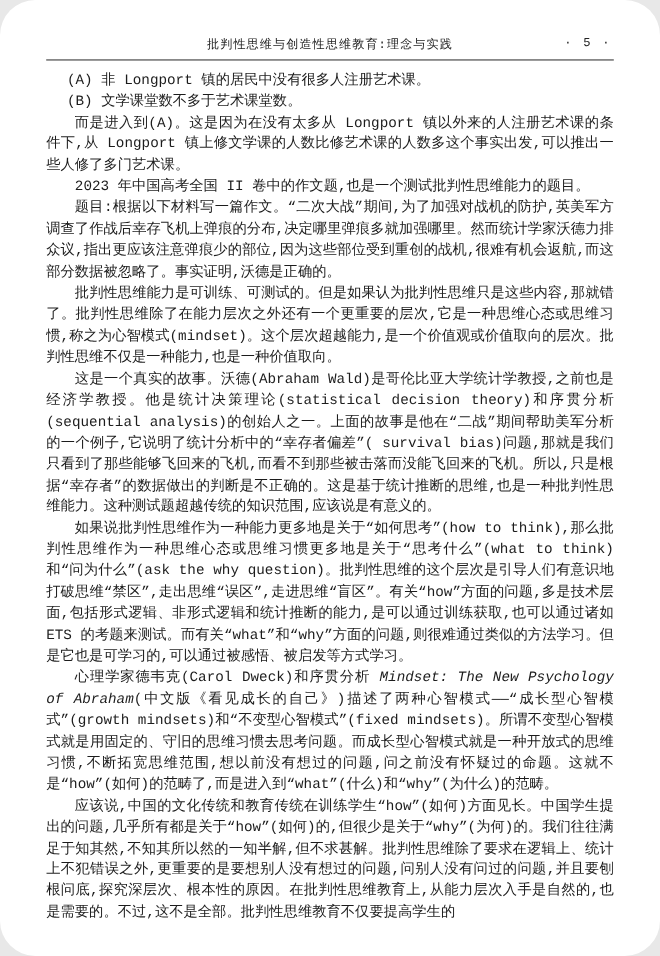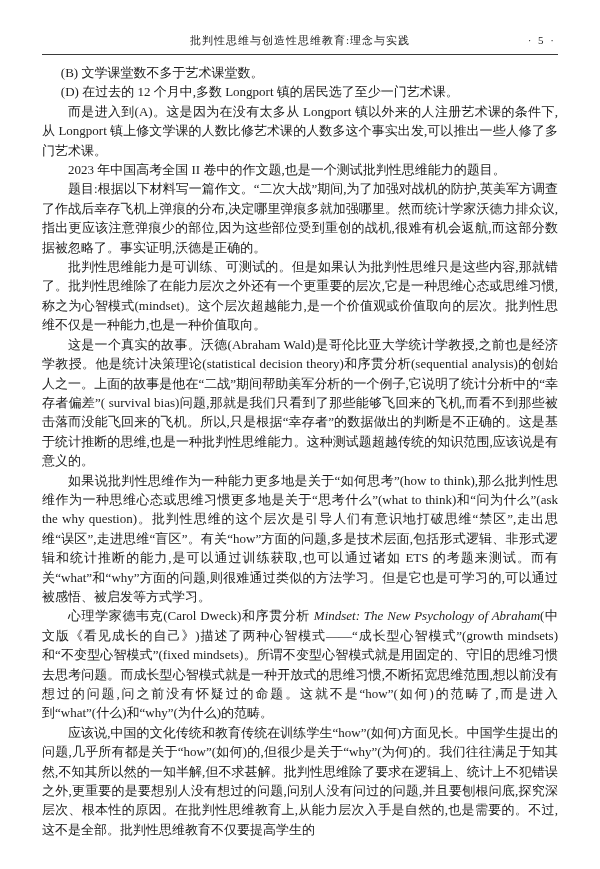--- a/index.html
+++ b/index.html
@@ -3,23 +3,24 @@
 <meta charset="utf-8">
 <style>
   html, body { margin: 0; padding: 0; background: #e8e8e8; }
   .page {
     position: relative;
     width: 600px;
     height: 869px;
     margin: 0 auto;
     background: #ffffff;
     overflow: hidden;
-    font-family: Liberation Serif, serif;
+    font-family: Liberation Mono, monospace;
     color: #1c1c1c;
     box-sizing: border-box;
+    border-radius: 32px;
   }
   .running-head {
     position: relative;
     height: 18px;
     margin: 33px 42px 0 42px;
   }
   .head-title {
     position: absolute;
     left: 0; right: 0;
     text-align: center;
@@ -67,22 +68,22 @@
 <div class="page">
 
   <header class="running-head">
     <div class="head-title">批判性思维与创造性思维教育:理念与实践</div>
     <div class="page-num">· 5 ·</div>
   </header>
 
   <div class="head-rule"></div>
 
   <main class="body-text">
+    <p class="option">(A) 非 Longport 镇的居民中没有很多人注册艺术课。</p>
     <p class="option">(B) 文学课堂数不多于艺术课堂数。</p>
-    <p class="option">(D) 在过去的 12 个月中,多数 Longport 镇的居民选了至少一门艺术课。</p>
 
     <p>而是进入到(A)。这是因为在没有太多从 Longport 镇以外来的人注册艺术课的条件下,从 Longport 镇上修文学课的人数比修艺术课的人数多这个事实出发,可以推出一些人修了多门艺术课。</p>
     <p>2023 年中国高考全国 II 卷中的作文题,也是一个测试批判性思维能力的题目。</p>
     <p>题目:根据以下材料写一篇作文。“二次大战”期间,为了加强对战机的防护,英美军方调查了作战后幸存飞机上弹痕的分布,决定哪里弹痕多就加强哪里。然而统计学家沃德力排众议,指出更应该注意弹痕少的部位,因为这些部位受到重创的战机,很难有机会返航,而这部分数据被忽略了。事实证明,沃德是正确的。</p>
     <p>批判性思维能力是可训练、可测试的。但是如果认为批判性思维只是这些内容,那就错了。批判性思维除了在能力层次之外还有一个更重要的层次,它是一种思维心态或思维习惯,称之为心智模式(mindset)。这个层次超越能力,是一个价值观或价值取向的层次。批判性思维不仅是一种能力,也是一种价值取向。</p>
     <p>这是一个真实的故事。沃德(Abraham Wald)是哥伦比亚大学统计学教授,之前也是经济学教授。他是统计决策理论(statistical decision theory)和序贯分析(sequential analysis)的创始人之一。上面的故事是他在“二战”期间帮助美军分析的一个例子,它说明了统计分析中的“幸存者偏差”( survival bias)问题,那就是我们只看到了那些能够飞回来的飞机,而看不到那些被击落而没能飞回来的飞机。所以,只是根据“幸存者”的数据做出的判断是不正确的。这是基于统计推断的思维,也是一种批判性思维能力。这种测试题超越传统的知识范围,应该说是有意义的。</p>
     <p>如果说批判性思维作为一种能力更多地是关于“如何思考”(how to think),那么批判性思维作为一种思维心态或思维习惯更多地是关于“思考什么”(what to think)和“问为什么”(ask the why question)。批判性思维的这个层次是引导人们有意识地打破思维“禁区”,走出思维“误区”,走进思维“盲区”。有关“how”方面的问题,多是技术层面,包括形式逻辑、非形式逻辑和统计推断的能力,是可以通过训练获取,也可以通过诸如 ETS 的考题来测试。而有关“what”和“why”方面的问题,则很难通过类似的方法学习。但是它也是可学习的,可以通过被感悟、被启发等方式学习。</p>
 
     <p><span>心理学家德韦克(Carol Dweck)和序贯分析 </span><span class="book-title">Mindset: The New Psychology of Abraham</span><span>(中文版《看见成长的自己》)描述了两种心智模式——“成长型心智模式”(growth mindsets)和“不变型心智模式”(fixed mindsets)。所谓不变型心智模式就是用固定的、守旧的思维习惯去思考问题。而成长型心智模式就是一种开放式的思维习惯,不断拓宽思维范围,想以前没有想过的问题,问之前没有怀疑过的命题。这就不是“how”(如何)的范畴了,而是进入到“what”(什么)和“why”(为什么)的范畴。</span></p>
 

